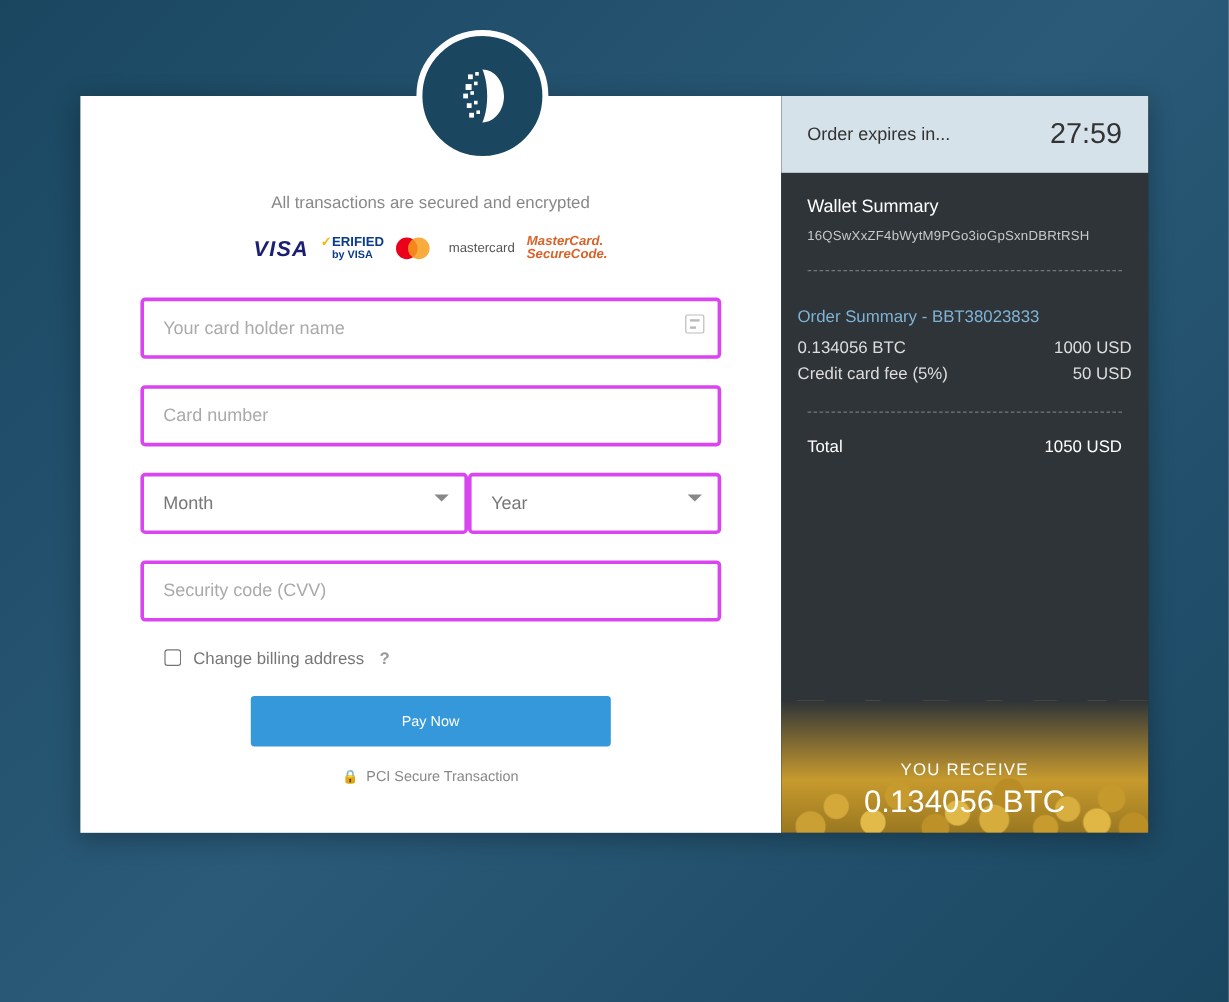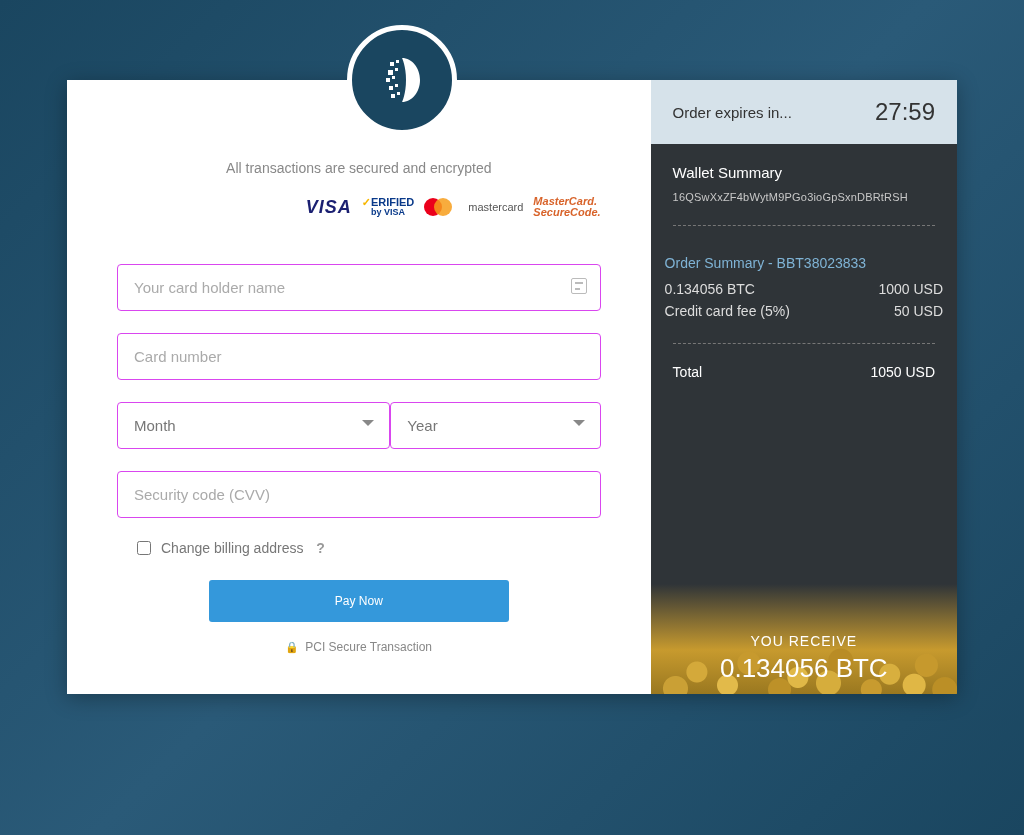--- a/index.html
+++ b/index.html
@@ -40,43 +40,43 @@
   padding: 80px 50px 40px 50px;
 }
 .secured-text {
   text-align: center;
   color: #888;
   font-size: 14px;
   margin-bottom: 20px;
 }
 .card-logos {
   display: flex;
-  justify-content: flex-end;
+  justify-content: center;
   align-items: center;
   gap: 10px;
-  margin-bottom: 46px;
+  margin-bottom: 30px;
 }
 .visa-logo { color:#1a1f71; font-weight:800; font-style:italic; font-size:18px; letter-spacing:1px; }
 .vbv-logo { display:flex; flex-direction:column; align-items:center; line-height:1; }
 .vbv-top { color:#0a3a8a; font-size:11px; font-weight:600; }
 .vbv-top::before { content:"✓"; color:#f7b600; font-weight:bold; }
 .vbv-bot { color:#0a3a8a; font-size:9px; font-weight:600; }
 .mc-logo { display:flex; align-items:center; gap:4px; }
 .mc-circles { position:relative; width:28px; height:18px; }
 .mc-circles::before, .mc-circles::after { content:""; position:absolute; width:18px; height:18px; border-radius:50%; }
 .mc-circles::before { left:0; background:#eb001b; }
 .mc-circles::after { right:0; background:#f79e1b; opacity:0.85; }
 .mc-text { color:#555; font-size:11px;padding-left:12px; }
 .msc-logo { display:flex; flex-direction:column; line-height:1; }
 .msc-top { color:#d8632a; font-size:11px; font-style:italic; font-weight:600; }
 .msc-bot { color:#d8632a; font-size:11px; font-style:italic; font-weight:600; }
 .form-input, .form-select {
   width: 100%;
   padding: 14px 16px;
-  border: 1px solid #d946ef;
+  border: 3px solid #d946ef;
   border-radius: 4px;
   font-size: 15px;
   color: #333;
   background:#fff;
   margin-bottom: 22px;
   outline:none;
 }
 .form-input::placeholder { color:#aaa; }
 .input-wrap { position:relative; }
 .input-icon {

